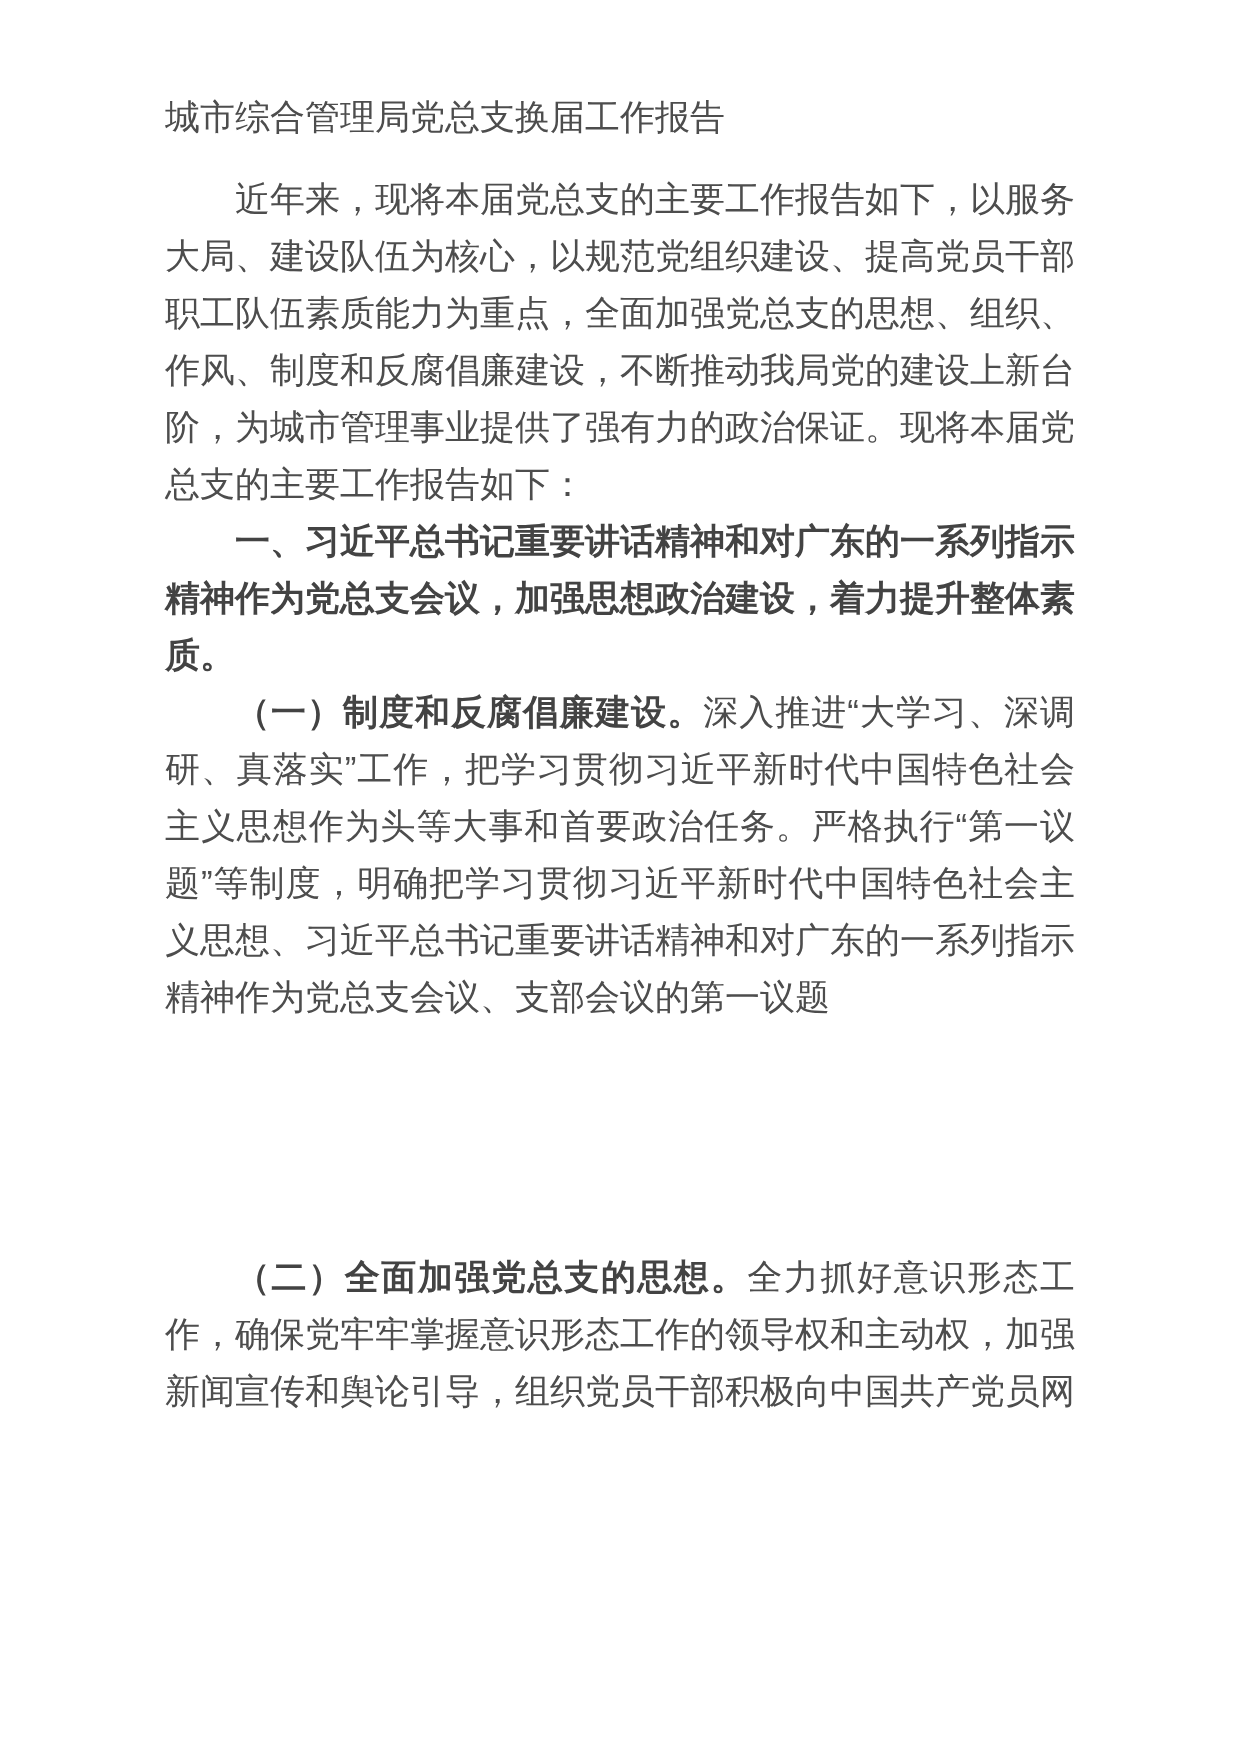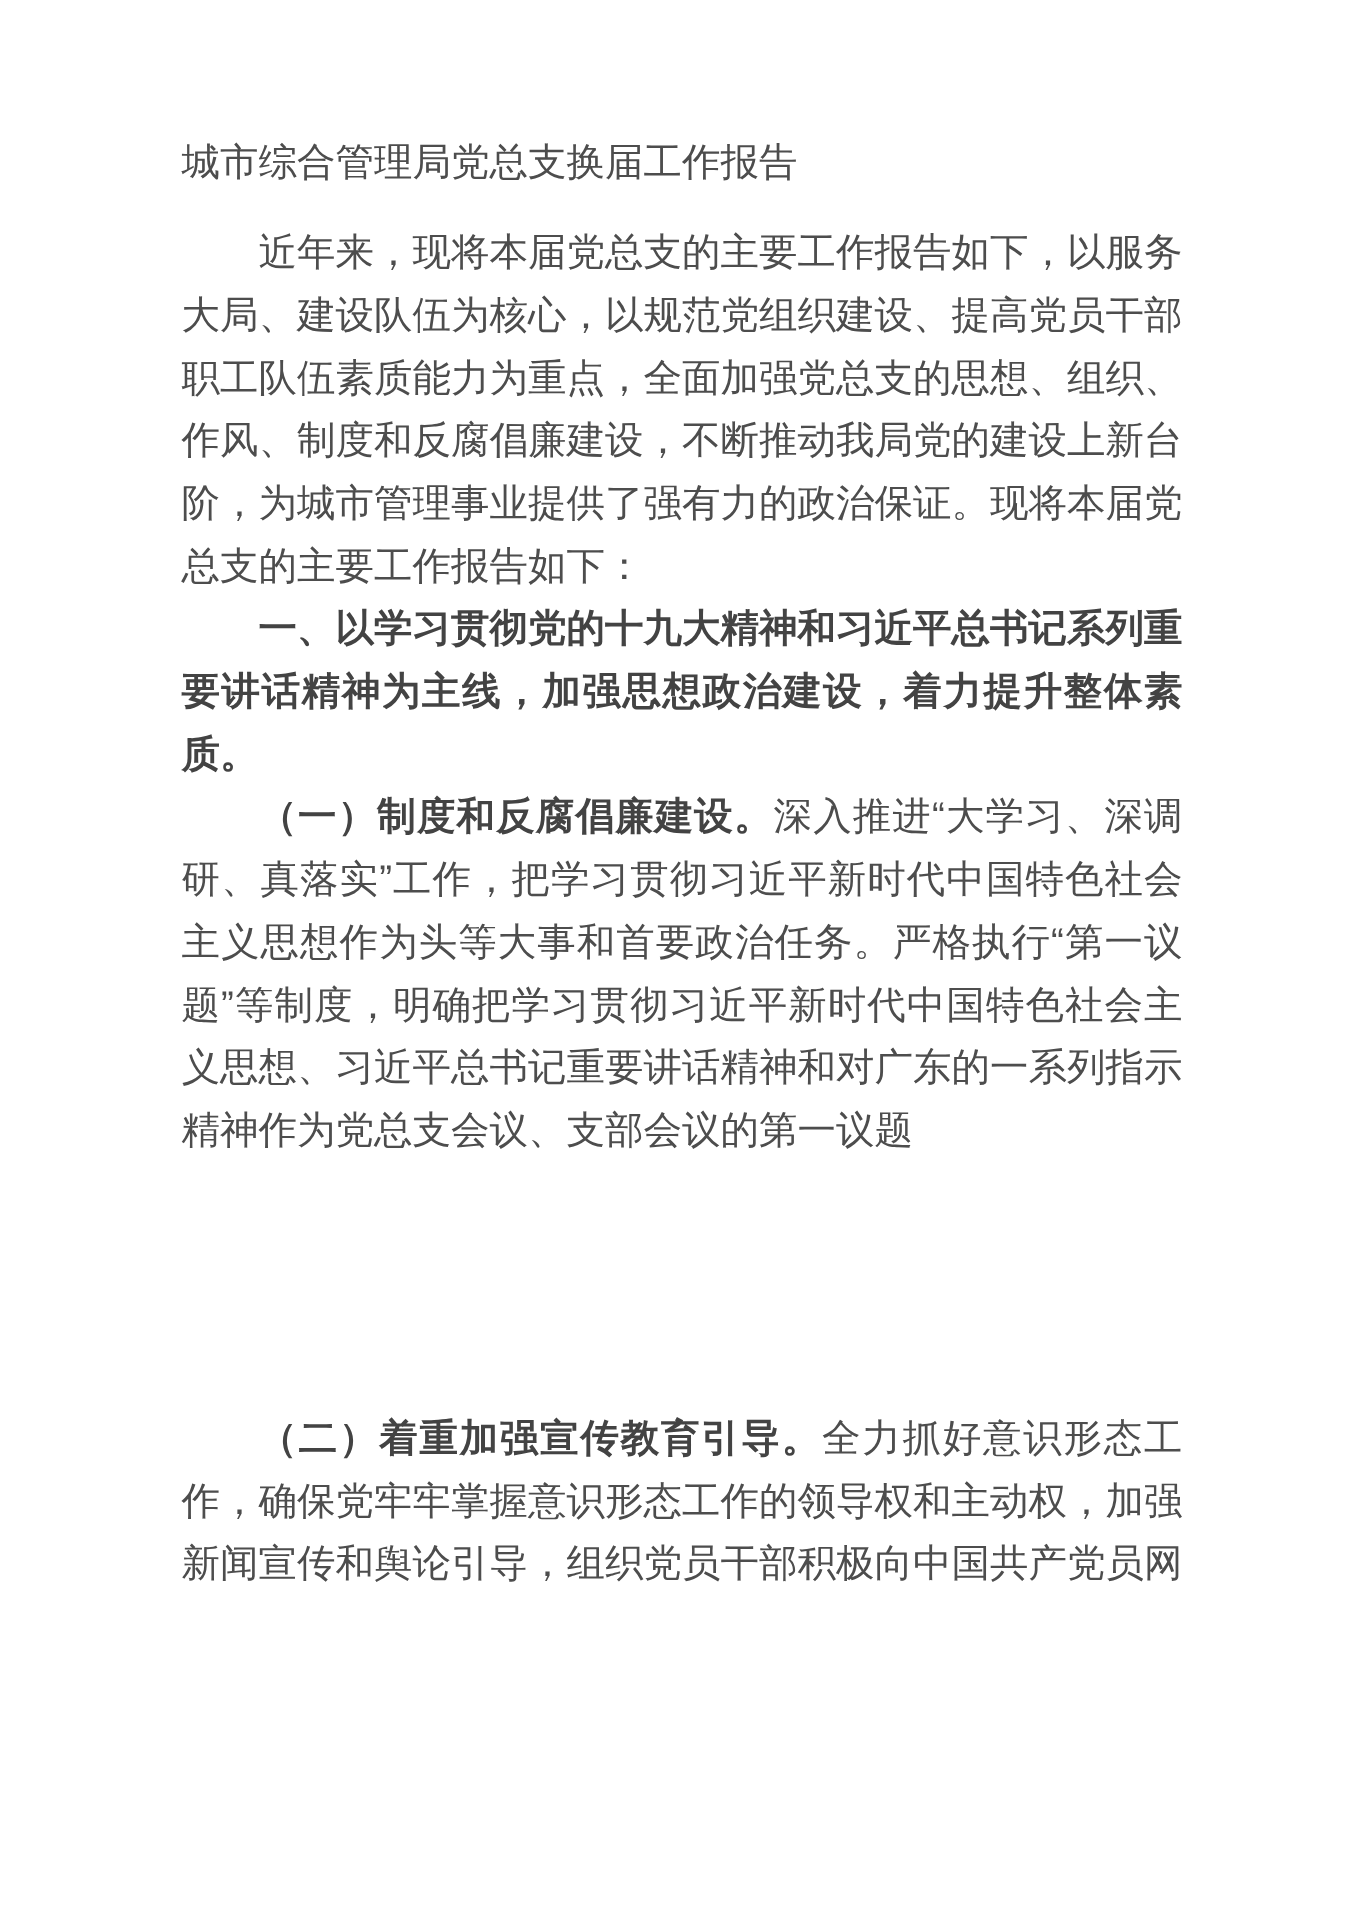--- a/index.html
+++ b/index.html
@@ -7,21 +7,21 @@
     padding: 0;
     background: #ffffff;
   }
   .page {
     position: relative;
     width: 1240px;
     height: 1754px;
     box-sizing: border-box;
     background: #ffffff;
     overflow: hidden;
-    padding: 119px 165px 0 165px;
+    padding: 88px 165px 0 165px;
     font-family: "Liberation Sans", sans-serif;
     color: #4d4d4d;
   }
   .doc-title {
     margin: 0;
     font-size: 35px;
     line-height: 57px;
     font-weight: 400;
     text-indent: 0;
     color: #4d4d4d;
@@ -56,19 +56,19 @@
 </style>
 </head>
 <body>
 
 <div class="page">
 
   <h1 class="doc-title">城市综合管理局党总支换届工作报告</h1>
 
   <p class="para p-intro">近年来，现将本届党总支的主要工作报告如下，以服务大局、建设队伍为核心，以规范党组织建设、提高党员干部职工队伍素质能力为重点，全面加强党总支的思想、组织、作风、制度和反腐倡廉建设，不断推动我局党的建设上新台阶，为城市管理事业提供了强有力的政治保证。现将本届党总支的主要工作报告如下：</p>
 
-  <h2 class="sec-heading">一、以学习贯彻党的十九大精神和习近平总书记系列重要讲话精神为主线，加强思想政治建设，着力提升整体素质。</h2>
+  <h2 class="sec-heading">一、习近平总书记重要讲话精神和对广东的一系列指示精神作为党总支会议，加强思想政治建设，着力提升整体素质。</h2>
 
   <p class="para p-sub1"><span class="lead">（一）制度和反腐倡廉建设。</span><span>深入推进“大学习、深调研、真落实”工作，把学习贯彻习近平新时代中国特色社会主义思想作为头等大事和首要政治任务。严格执行“第一议题”等制度，明确把学习贯彻习近平新时代中国特色社会主义思想、习近平总书记重要讲话精神和对广东的一系列指示精神作为党总支会议、支部会议的第一议题</span></p>
 
-  <p class="para p-sub2"><span class="lead">（二）着重加强宣传教育引导。</span><span>全力抓好意识形态工作，确保党牢牢掌握意识形态工作的领导权和主动权，加强新闻宣传和舆论引导，组织党员干部积极向中国共产党员网</span></p>
+  <p class="para p-sub2"><span class="lead">（二）全面加强党总支的思想。</span><span>全力抓好意识形态工作，确保党牢牢掌握意识形态工作的领导权和主动权，加强新闻宣传和舆论引导，组织党员干部积极向中国共产党员网</span></p>
 
 </div>
 
 </body></html>

